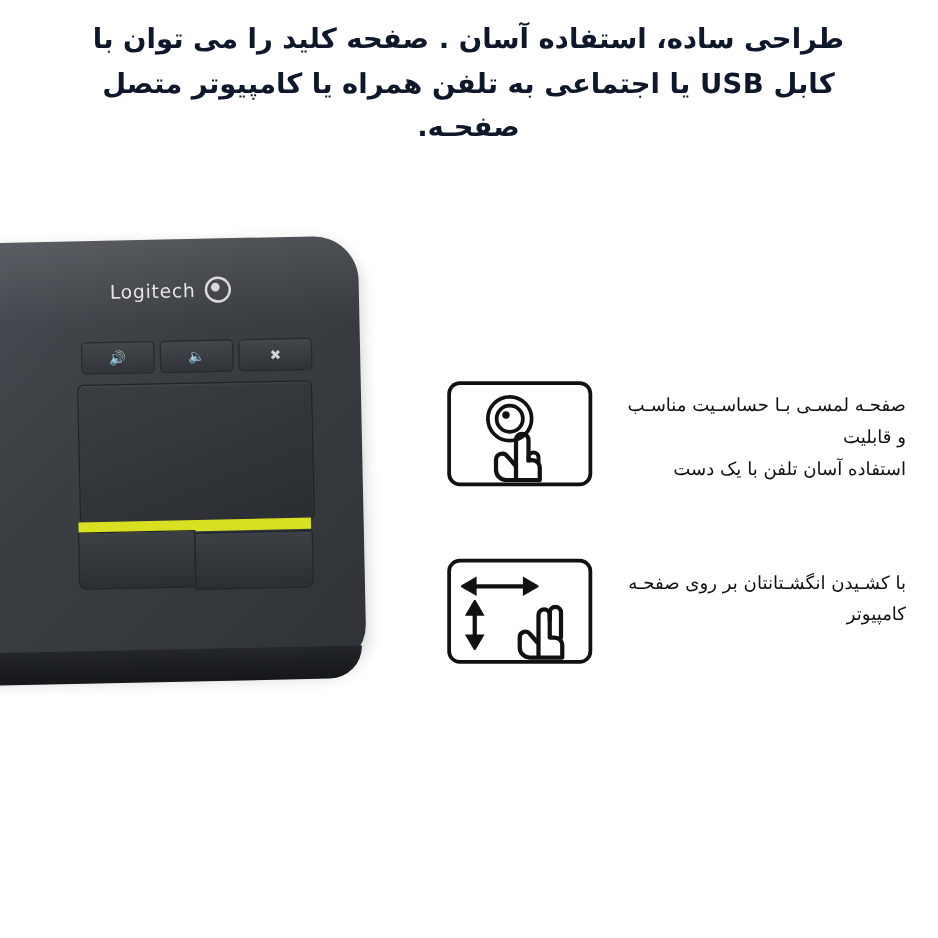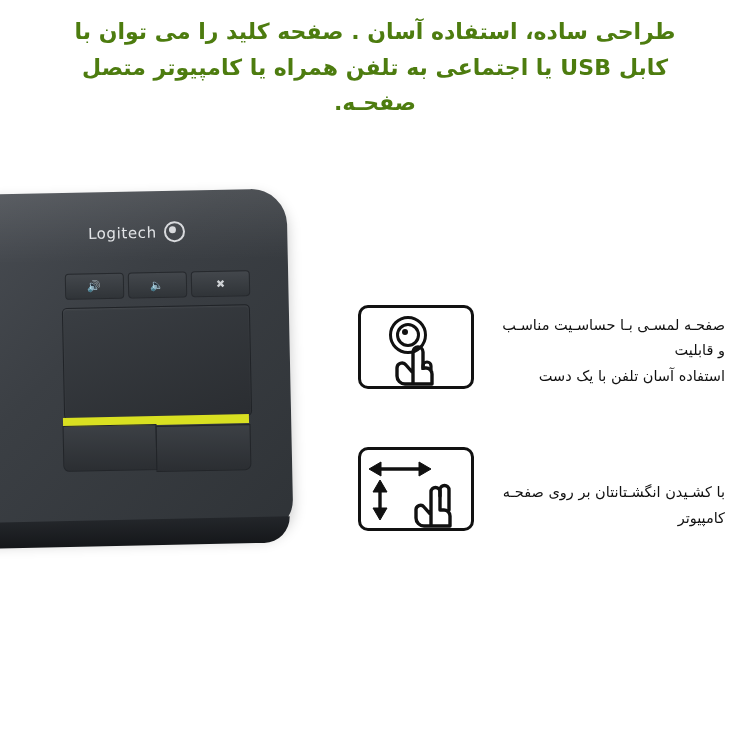--- a/index.html
+++ b/index.html
@@ -18,21 +18,21 @@
     overflow: hidden;
   }
 
   
   #headline {
     position: absolute;
     top: 14px;
     right: 40px;
     left: 40px;
     text-align: center;
-    color: #4d7c0f;
+    color: #0f172a;
     font-size: 22px;
     font-weight: bold;
     line-height: 1.62;
     letter-spacing: 0.2px;
     direction: rtl;
   }
 
   
   #product {
     position: absolute;
@@ -161,21 +161,21 @@
     transform: rotate(-1.2deg);
   }
   .click-left { left: 63px; width: 92px; border-radius: 0 0 0 6px; }
   .click-right { left: 156px; width: 93px; border-radius: 0 0 6px 0; }
 
   
   .feature {
     position: absolute;
     display: flex;
     flex-direction: row-reverse;
-    align-items: flex-end;
+    align-items: flex-start;
     gap: 26px;
   }
   #feature-1 { top: 305px; right: 25px; }
   #feature-2 { top: 447px; right: 25px; }
 
   .feature-text {
     color: #111;
     font-size: 14.5px;
     line-height: 1.75;
     text-align: right;

